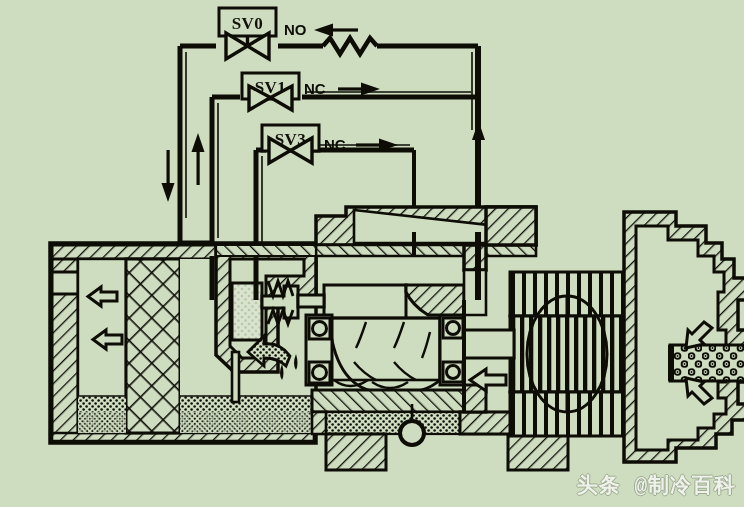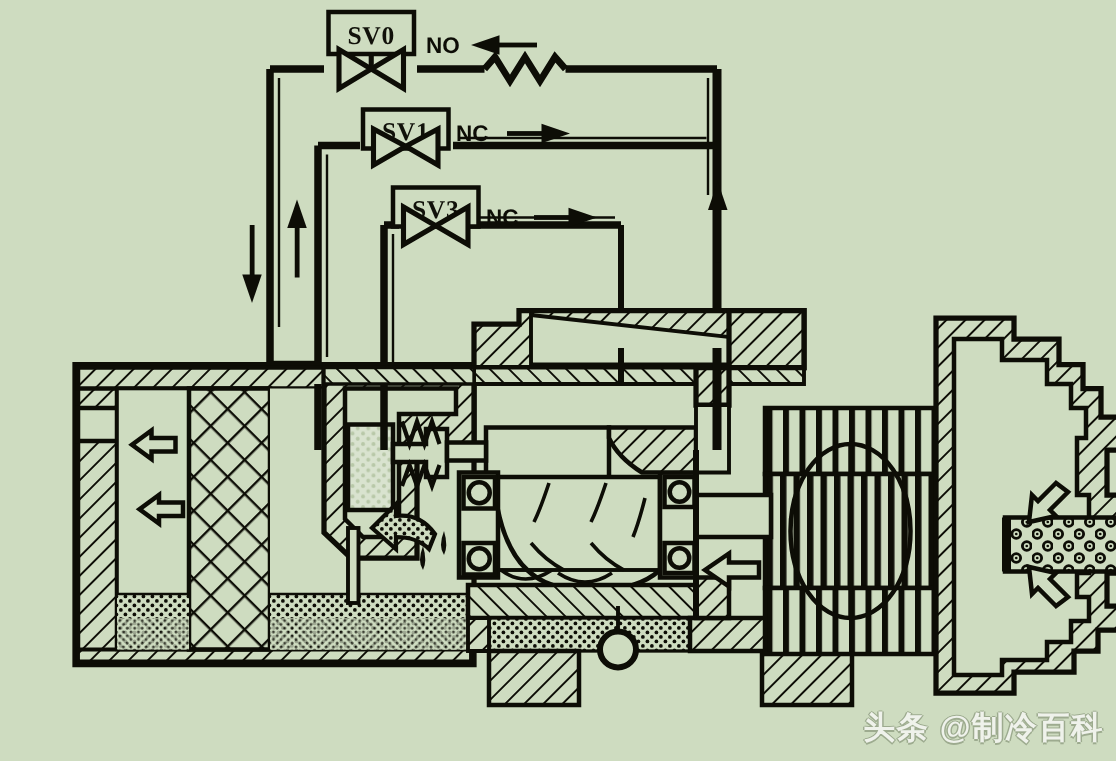--- a/index.html
+++ b/index.html
@@ -16,21 +16,21 @@
     font-family:"Liberation Serif",serif;
     font-size:17px;font-weight:700;fill:#11110a;
     letter-spacing:.5px;
   }
   .nclabel{
     font-family:"Liberation Sans",sans-serif;
     font-size:15px;font-weight:700;fill:#0d0d06;
   }
   .wm{
     position:absolute;right:8px;bottom:8px;
-    font-family:Liberation Sans, sans-serif;
+    font-family:Liberation Mono, monospace;
     font-size:21px;font-weight:700;
     color:#f2f4ef;
     text-shadow:0 1px 0 #9aa88c,0 -1px 0 #9aa88c,1px 0 0 #9aa88c,-1px 0 0 #9aa88c;
     letter-spacing:1px;
     white-space:nowrap;
     opacity:.93;
   }
 </style>
 </head>
 <body>

